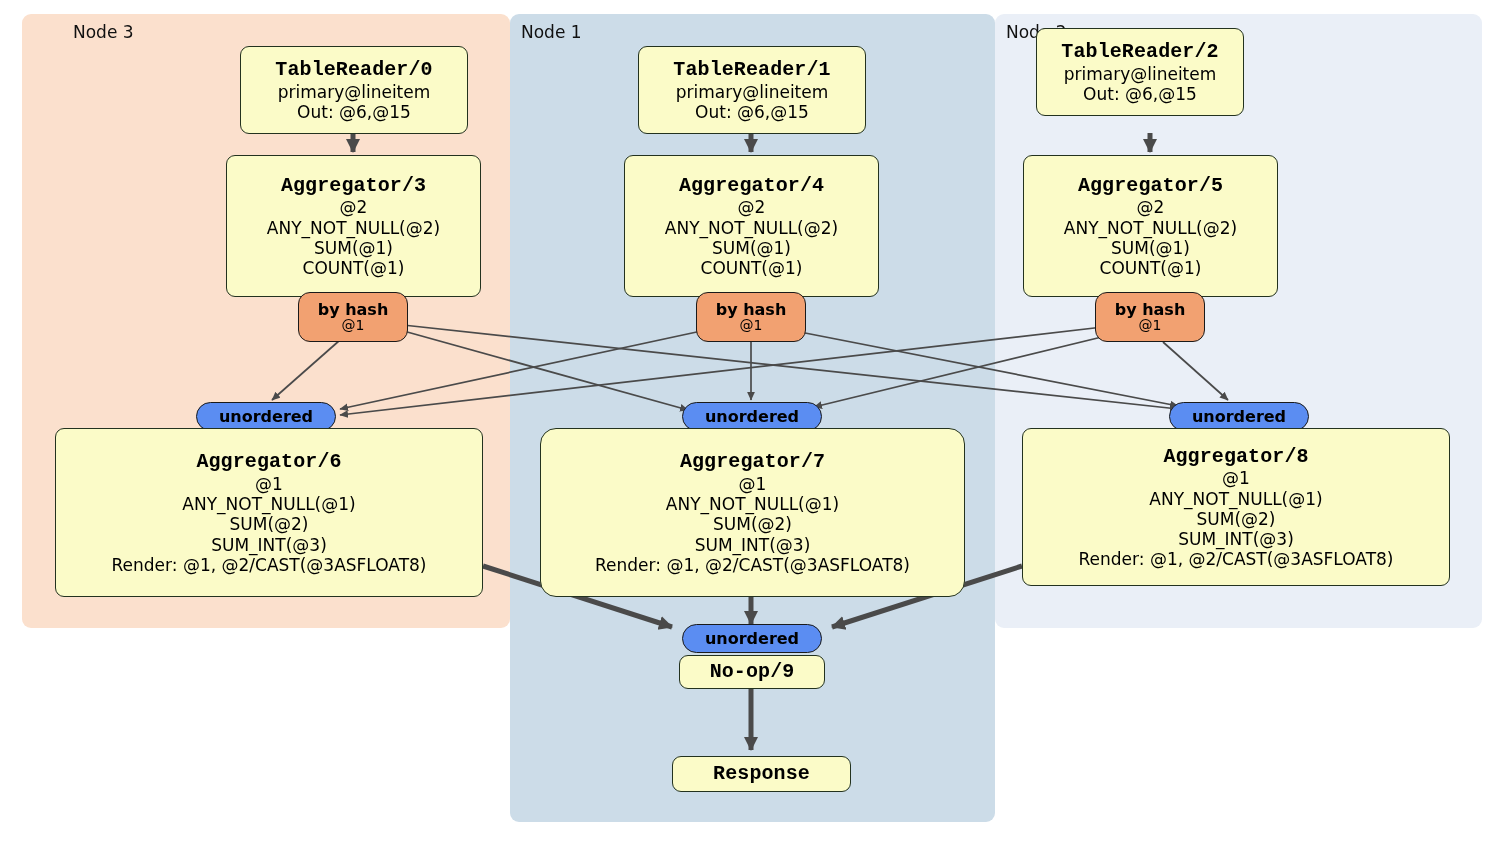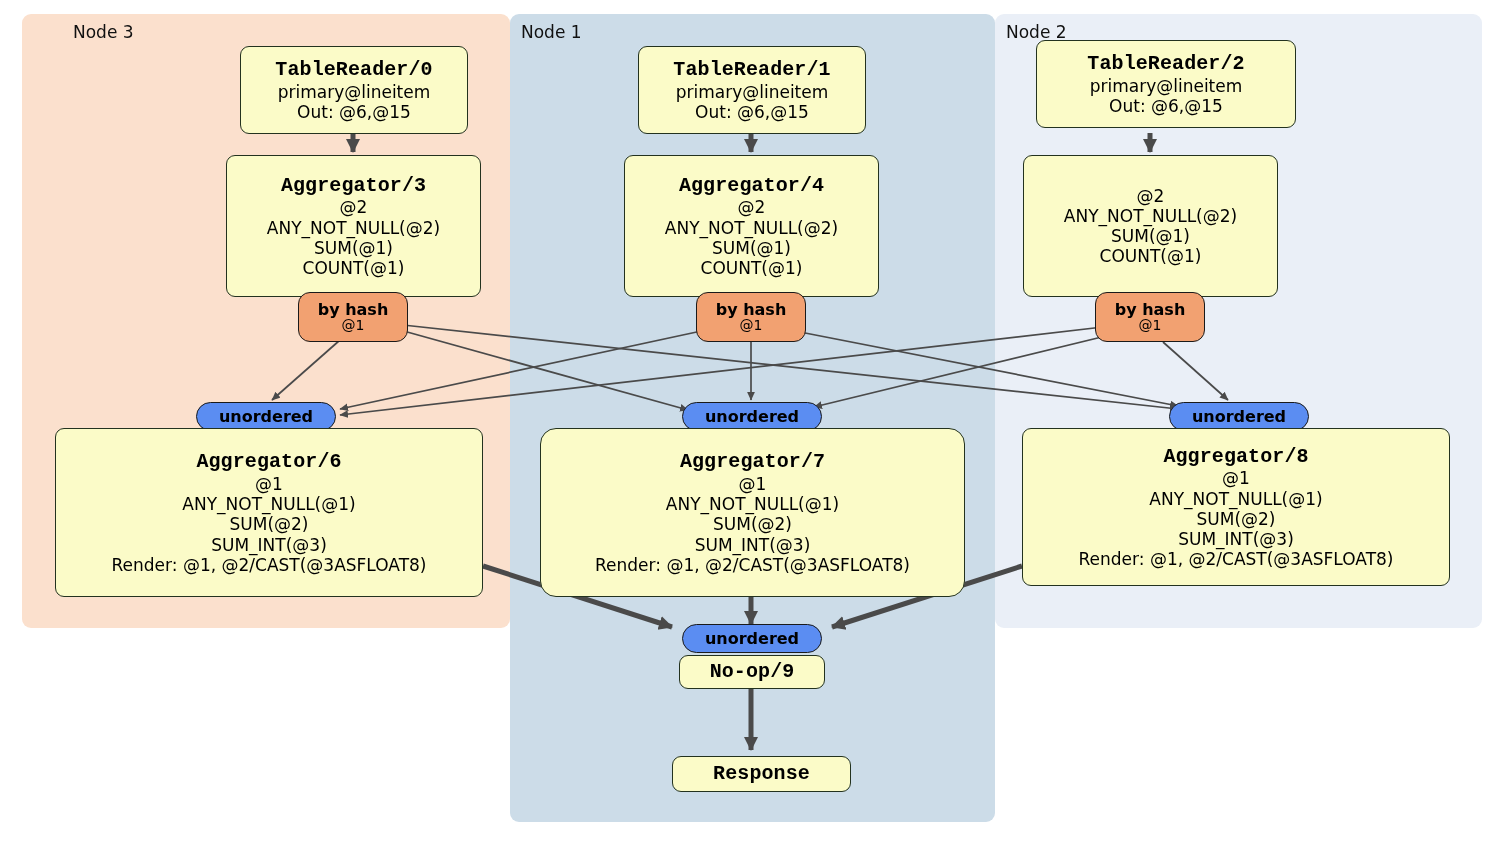--- a/index.html
+++ b/index.html
@@ -169,27 +169,28 @@
   </div>
 
   <div class="box small" style="left:679px;top:655px;width:146px;height:34px;">
     <div class="ttl">No-op/9</div>
   </div>
 
   <div class="box small" style="left:672px;top:756px;width:179px;height:36px;">
     <div class="ttl">Response</div>
   </div>
 
-  <div class="box" style="left:1036px;top:40px;width:260px;height:88px;">
+  <div class="box" style="left:1036px;top:28px;width:208px;height:88px;">
     <div class="ttl">TableReader/2</div>
     <div class="ln">primary@lineitem</div>
     <div class="ln">Out: @6,@15</div>
   </div>
 
   <div class="box" style="left:1023px;top:155px;width:255px;height:142px;">
+    <div class="ttl">Aggregator/5</div>
     <div class="ln">@2</div>
     <div class="ln">ANY_NOT_NULL(@2)</div>
     <div class="ln">SUM(@1)</div>
     <div class="ln">COUNT(@1)</div>
   </div>
 
   <div class="pill byhash" style="left:1095px;top:292px;width:110px;height:50px;">
     <div class="t1">by hash</div>
     <div class="t2">@1</div>
   </div>

